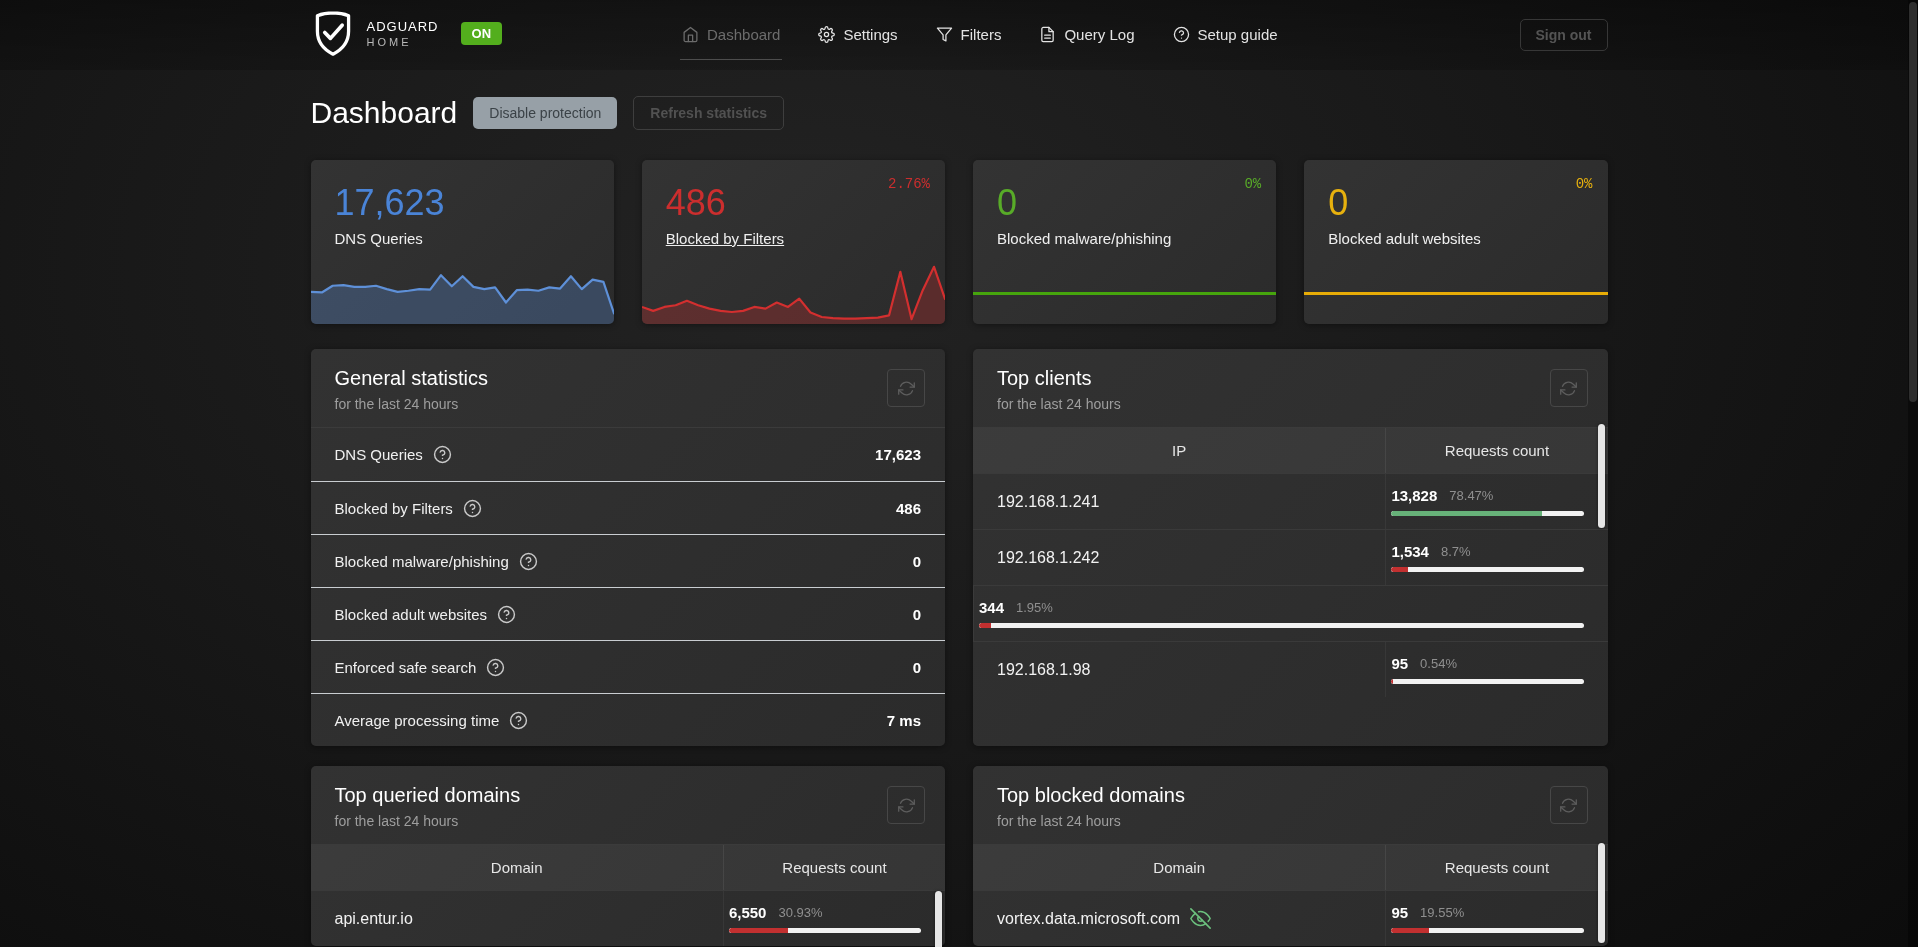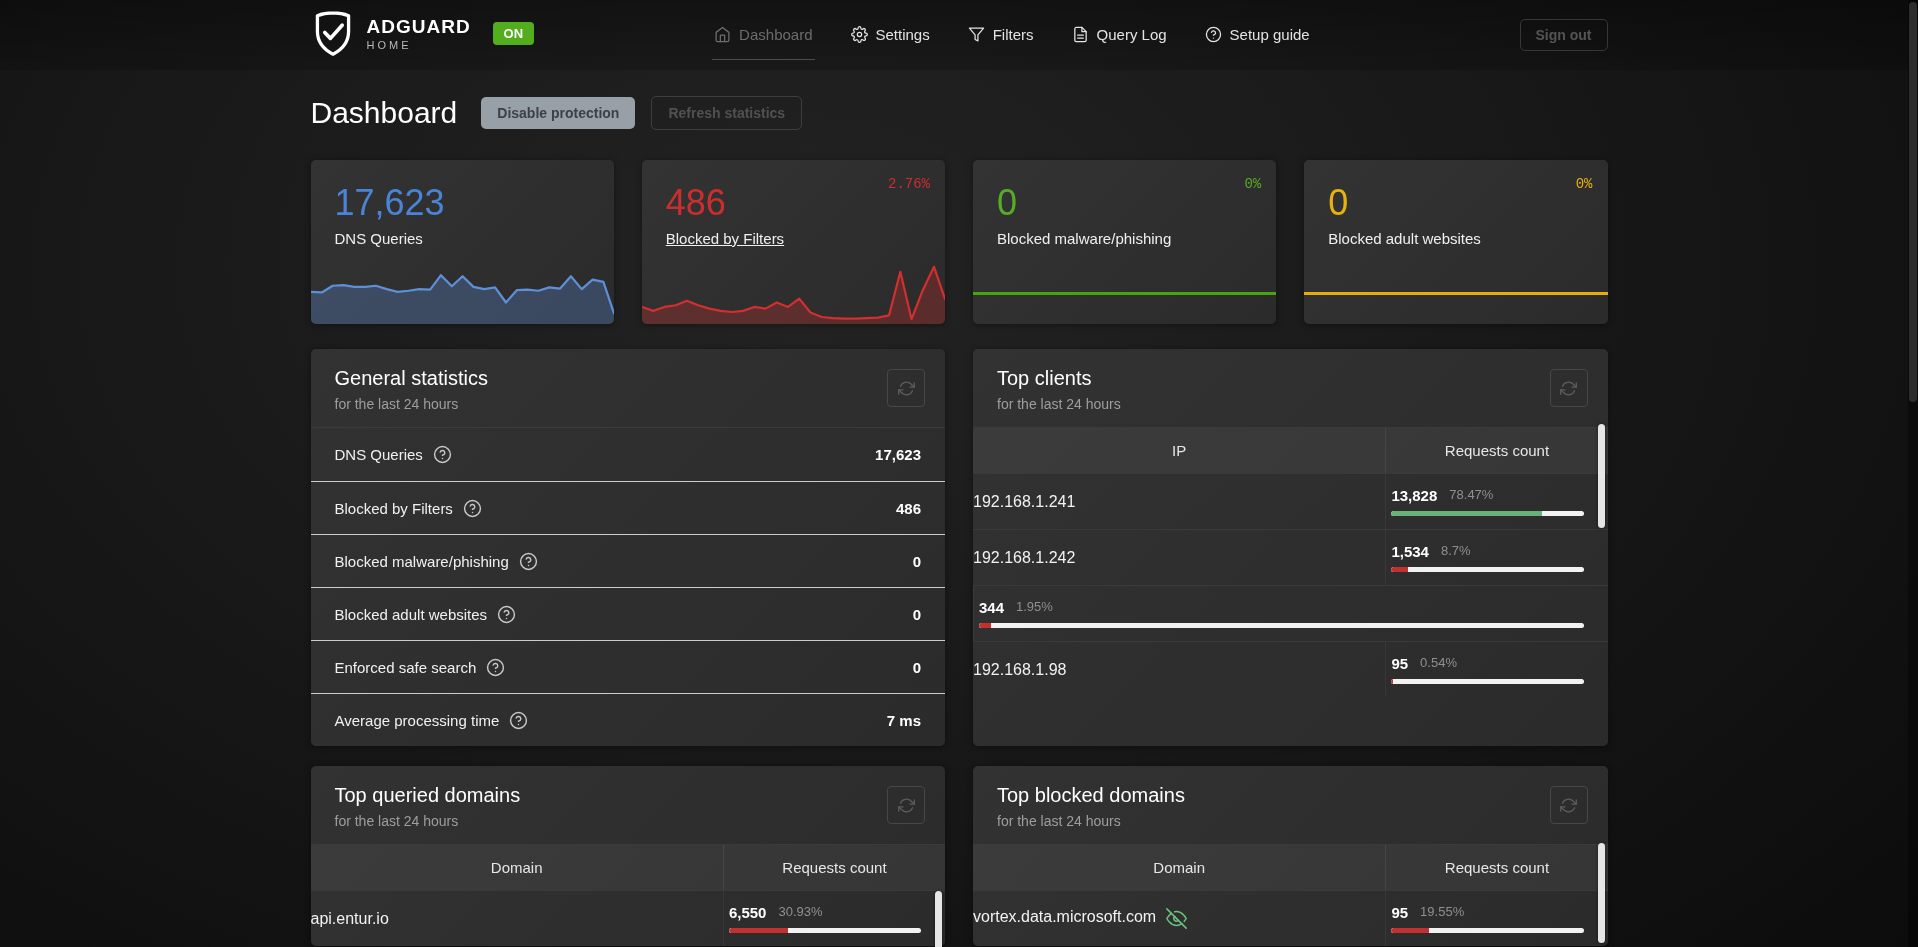--- a/index.html
+++ b/index.html
@@ -12,21 +12,21 @@
   .header {
     height: 70px;
     background: linear-gradient(180deg, rgba(0,0,0,0.38), rgba(0,0,0,0.18));
   }
   .header-inner {
     width: 1297px; margin: 0 auto; height: 55px;
     display: flex; align-items: center;
   }
   .brand { display: flex; align-items: center; gap: 12px; margin-top: 12px; }
   .brand-text { display: flex; flex-direction: column; line-height: 1; }
-  .brand-title { font-size: 19px; font-weight: 700; color: #fff; letter-spacing: 1px; }
+  .brand-title { font-size: 13px; font-weight: 400; color: #fff; letter-spacing: 1px; }
   .brand-sub { font-size: 11px; color: #b9b9b9; letter-spacing: 3px; margin-top: 4px; }
   .on-badge {
     margin-left: 10px; background: #53ae1d; color: #fff; font-weight: 700;
     font-size: 13px; padding: 4px 11px; border-radius: 4px;
   }
   .nav { display: flex; align-items: center; gap: 38px; margin-left: 180px; margin-top: 14px; }
   .nav-item {
     position: relative; display: flex; align-items: center; gap: 8px;
     font-size: 15px; color: #e3e3e3; cursor: pointer; white-space: nowrap;
   }
@@ -40,22 +40,22 @@
     margin-left: auto; margin-top: 14px; background: transparent;
     border: 1px solid #373737; border-radius: 5px; color: #545454;
     font-size: 14px; font-weight: 700; padding: 7px 15px; cursor: pointer;
     font-family: inherit;
   }
   .container { width: 1297px; margin: 0 auto; }
   .title-row { display: flex; align-items: center; gap: 16px; margin-top: 26px; }
   .page-title { font-size: 30px; font-weight: 500; color: #fff; }
   .btn-solid {
     background: #97a0a7; color: #3b4247; border: none; border-radius: 5px;
-    font-size: 14px; font-weight: 700; padding: 8px 16px; cursor: pointer;
-    font-family: inherit; margin-left: 8px;
+    font-size: 14px; font-weight: 400; padding: 8px 16px; cursor: pointer;
+    font-family: inherit; 
   }
   .btn-ghost {
     background: transparent; color: #515151; border: 1px solid #3e3e3e;
     border-radius: 5px; font-size: 14px; font-weight: 700; padding: 8px 16px;
     cursor: pointer; font-family: inherit;
   }
   .cards-row { margin-top: 30px; display: grid; grid-template-columns: repeat(4, 1fr); gap: 28px; }
   .stat-card {
     position: relative; height: 164px; border-radius: 5px; overflow: hidden;
     background: linear-gradient(135deg, #333333, #2b2b2b);
@@ -93,25 +93,25 @@
   .help-icon { color: #c9c9c9; cursor: pointer; display: inline-flex; }
   .t-head {
     display: flex; align-items: stretch; height: 45px;
     background: rgba(255,255,255,0.05); font-size: 15px; color: #e6e6e6;
   }
   .t-head .hcell { display: flex; align-items: center; justify-content: center; text-align: right; }
   .t-head .hcell.left  { flex: 0 0 65%; }
   .t-head .hcell.right { flex: 1; border-left: 1px solid rgba(255,255,255,0.07); }
   .t-row { display: flex; align-items: center; min-height: 56px; border-top: 1px solid #3a3a3a; }
   .t-cell-left {
-    flex: 0 0 65%; font-size: 16px; color: #f2f2f2;
-    display: flex; align-items: flex-start; gap: 10px;
+    flex: 0 0 65%; padding-left: 24px; font-size: 16px; color: #f2f2f2;
+    display: flex; align-items: center; gap: 10px;
   }
   .t-cell-right { flex: 1; padding: 9px 24px 9px 5px; border-left: 1px solid rgba(255,255,255,0.05); align-self: stretch; display:flex; flex-direction:column; justify-content:center; }
-  .t-num-line { display: flex; align-items: flex-start; gap: 12px; }
+  .t-num-line { display: flex; align-items: center; gap: 12px; }
   .t-count { font-weight: 700; font-size: 15px; color: #fff; }
   .t-pct { font-size: 13px; color: #8f8f8f; }
   .t-bar { margin-top: 7px; height: 5px; border-radius: 3px; background: #f2f2f2; overflow: hidden; }
   .t-bar-fill { height: 100%; border-radius: 3px 0 0 3px; }
   .panel-scroll {
     position: absolute; right: 3px; width: 7px; border-radius: 4px;
     background: #e6e6e6; box-shadow: 0 0 3px rgba(0,0,0,0.5); cursor: pointer;
   }
   .scroll-clients { top: 75px; height: 104px; }
   .scroll-queried { top: 125px; height: 70px; }

